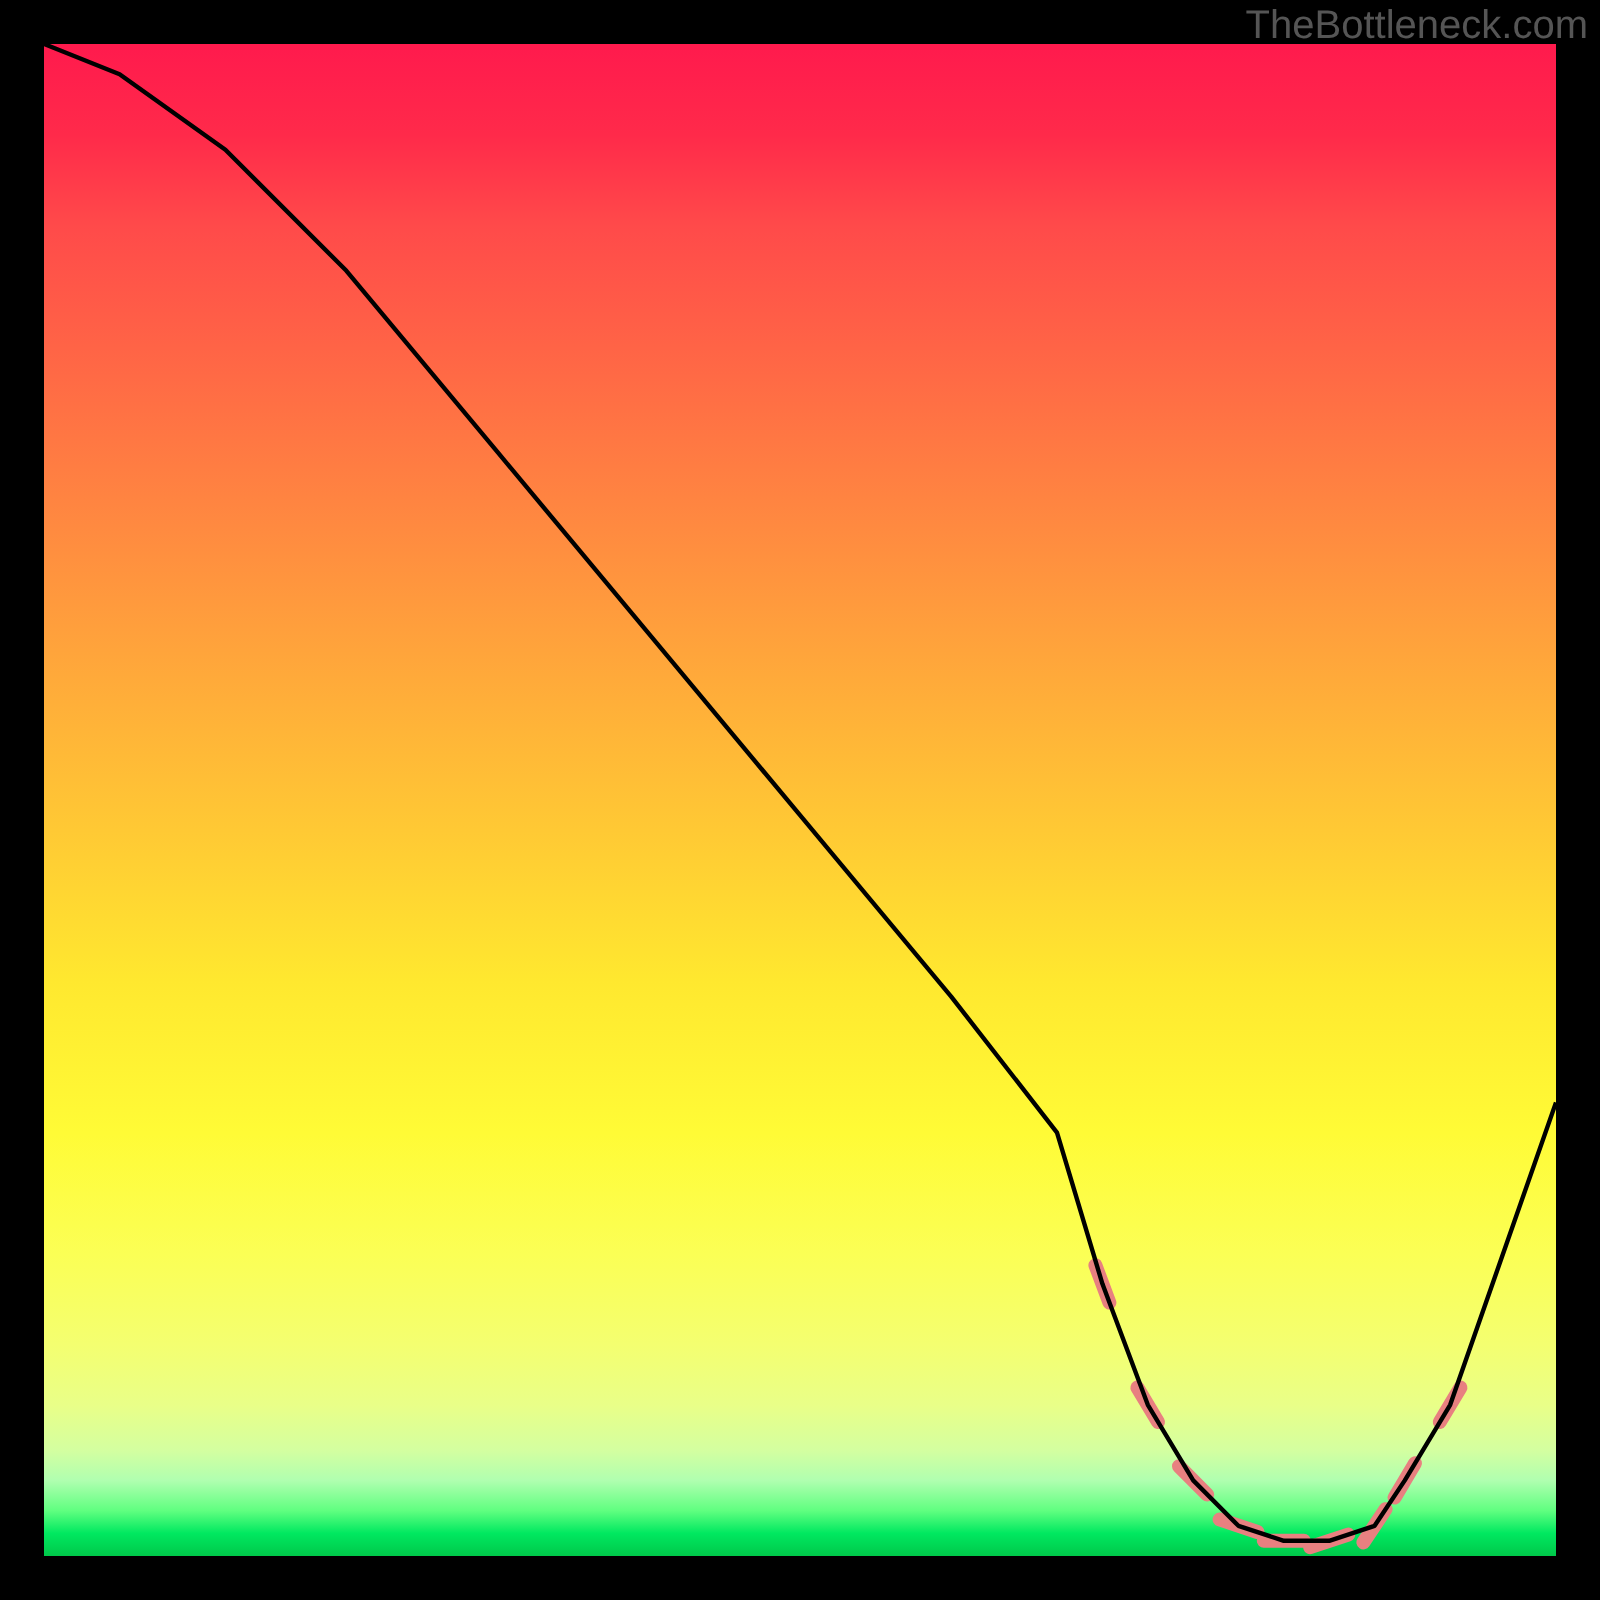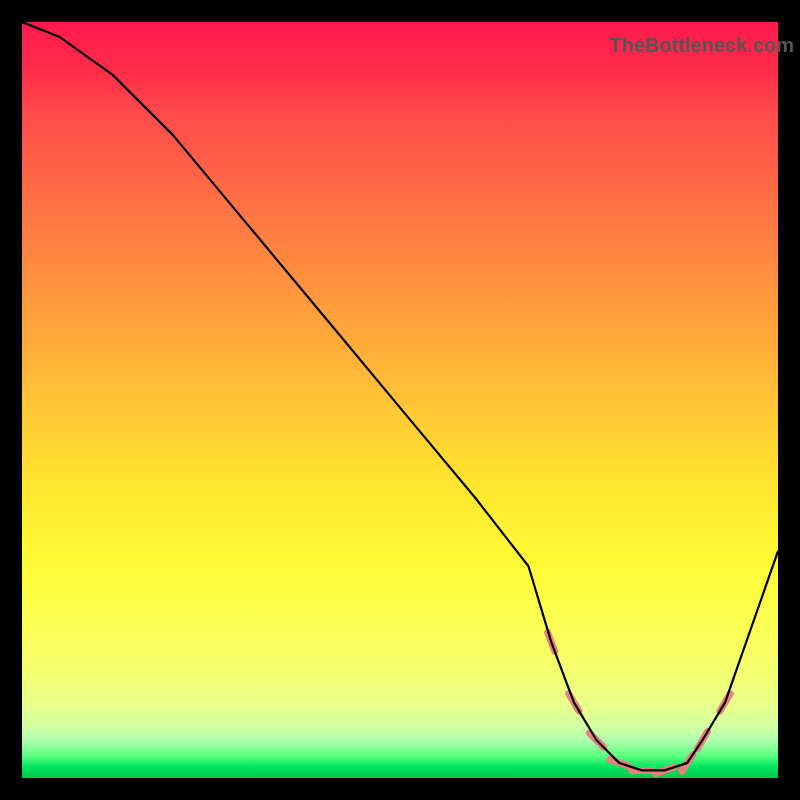--- a/index.html
+++ b/index.html
@@ -10,23 +10,22 @@
     position: relative;
     font-family: Arial, sans-serif;
     overflow: hidden;
   }
   .watermark {
     position: absolute;
     top: 2px;
     right: 6px;
     color: #555;
     font-size: 20px;
-    font-weight: 700;
+    font-weight: 400;
     z-index: 10;
-    margin-top: 32px;
   }
   .plot-area {
     position: absolute;
     left: 22px;
     top: 22px;
     width: 756px;
     height: 756px;
     background: linear-gradient(to bottom,
       #ff1a4d 0%,
       #ff2a4a 6%,

